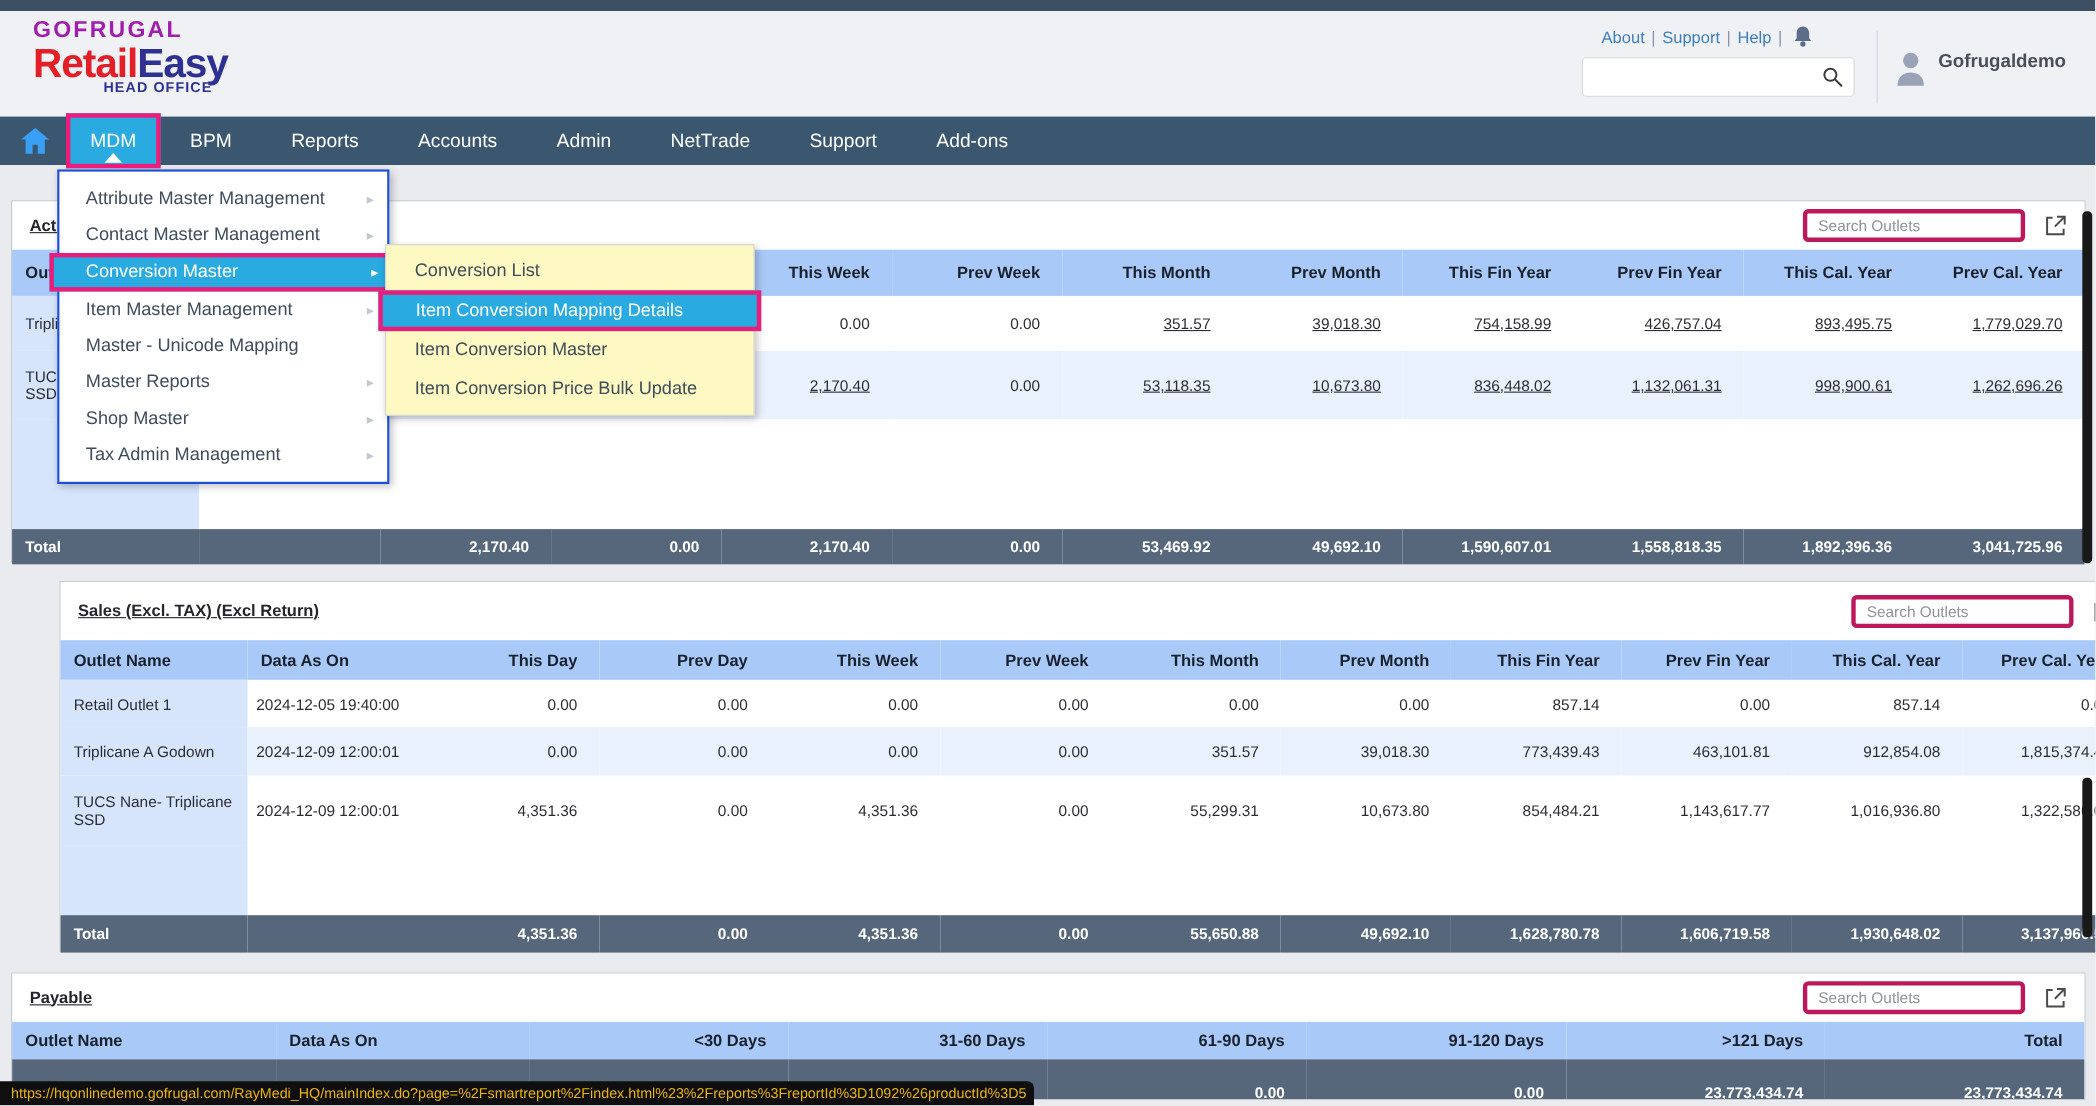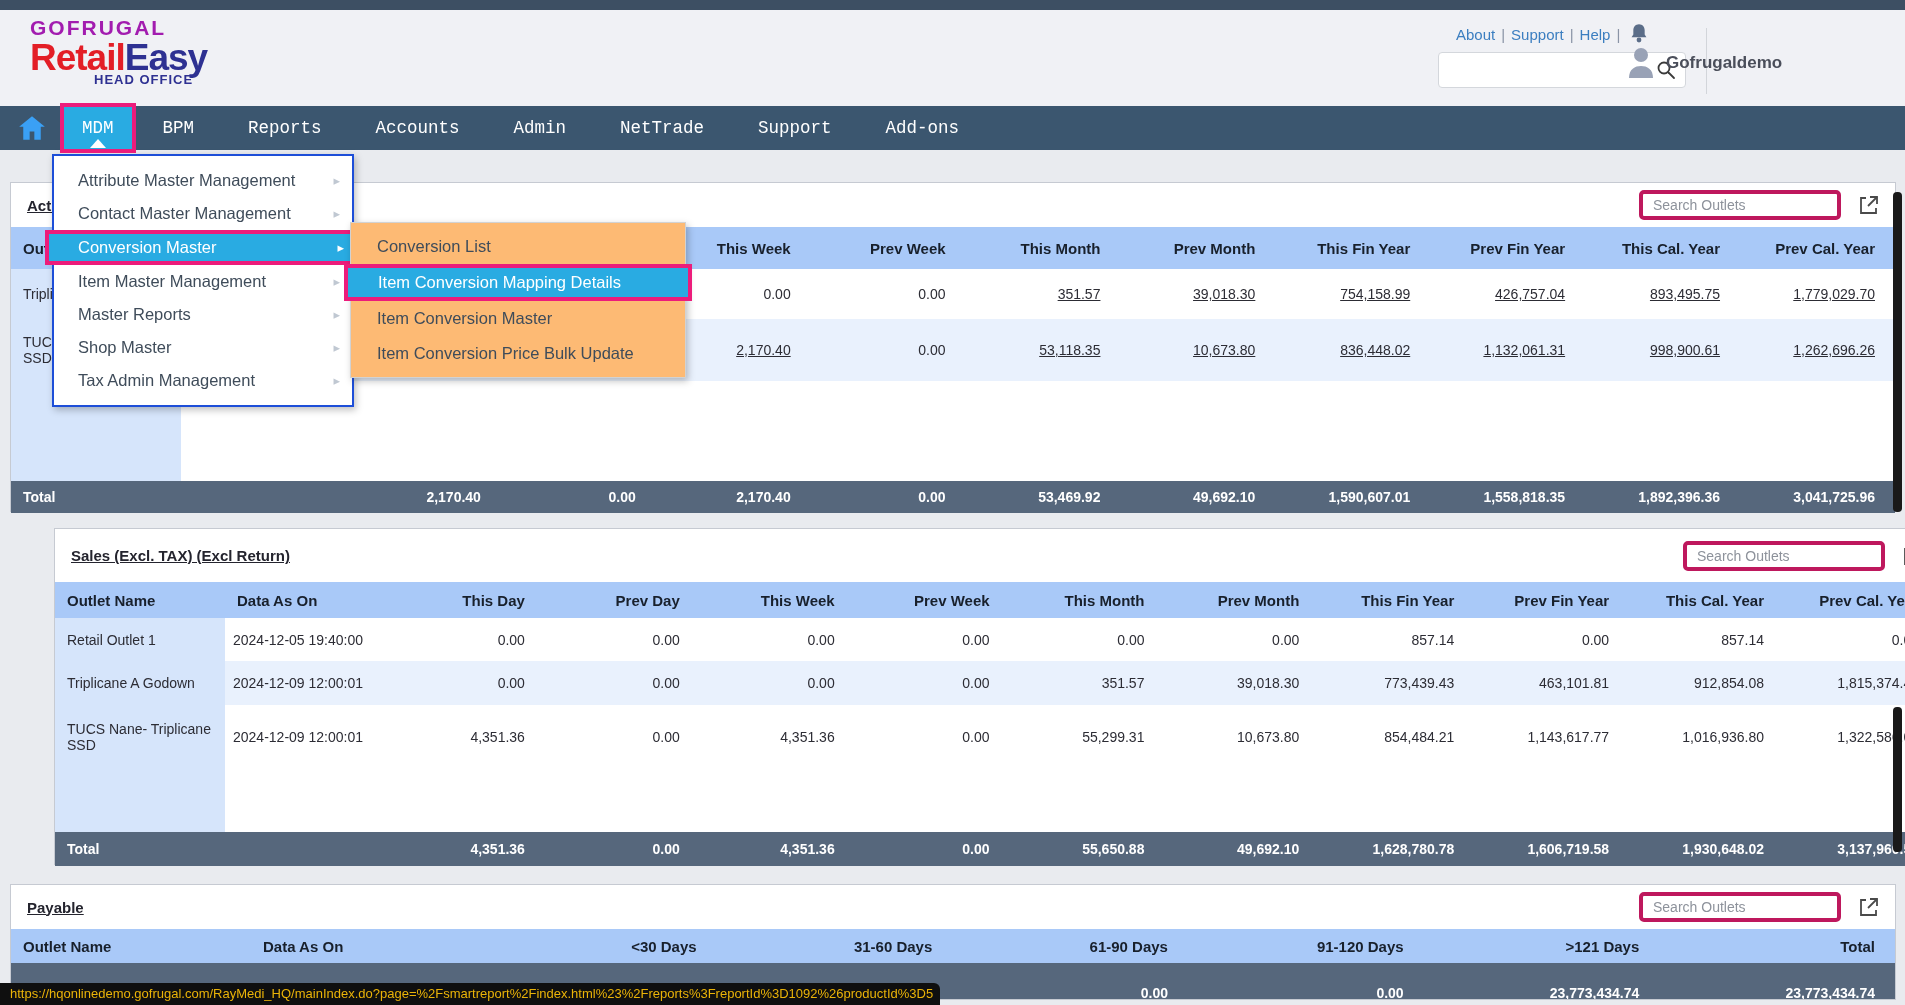--- a/index.html
+++ b/index.html
@@ -22,21 +22,21 @@
   .chev{width:14px;height:14px;cursor:pointer;}
   .links{position:absolute;left:1450px;top:16px;font-size:15px;color:#8a94a6;}
   .links a{color:#3b7ec0;text-decoration:none;margin:0 6px;}
   .bell{position:absolute;left:1628px;top:12px;width:22px;height:24px;}
   .searchbox{position:absolute;left:1438px;top:42px;width:246px;height:34px;background:#fff;
              border:1px solid #d4d7dc;border-radius:4px;}
   .searchbox input{position:absolute;left:8px;top:3px;width:200px;height:26px;border:none;outline:none;
                    font-size:15px;font-family:"Liberation Sans",sans-serif;background:transparent;color:#333;}
   .mag{position:absolute;right:8px;top:6px;width:22px;height:22px;}
   .vdiv{position:absolute;left:1706px;top:18px;width:1px;height:66px;background:#d2d5da;}
-  .userblk{position:absolute;left:1626px;top:36px;display:flex;align-items:center;cursor:pointer;}
+  .userblk{position:absolute;left:1722px;top:36px;display:flex;cursor:pointer;}
   .usericon{width:30px;height:34px;margin-right:10px;}
   .username{font-size:17px;font-weight:bold;color:#4a4e5a;}
 
   
   .nav{position:absolute;left:0;top:106px;width:1905px;height:44px;background:#3b566f;
        display:flex;align-items:center;}
   .homebtn{width:28px;height:26px;margin:0 14px 0 18px;cursor:pointer;flex:0 0 auto;}
   .nav-item{color:#fff;font-size:17.5px;padding:0 27px;line-height:44px;cursor:pointer;white-space:nowrap;}
   .nav-item.active{position:relative;background:#29abe2;border:4px solid #ec1c7b;line-height:42px;
         height:42px;margin-top:0;padding:0 18px;z-index:55;}
@@ -45,21 +45,21 @@
 
   
   .menu{position:absolute;left:52px;top:154px;width:298px;background:#fff;border:2px solid #1d4ed8;
         box-shadow:2px 3px 7px rgba(0,0,0,.25);padding:8px 0;z-index:50;}
   .menu-item{display:flex;align-items:center;justify-content:space-between;font-size:16.5px;
              color:#3f4c5a;padding:7px 12px 7px 24px;cursor:pointer;}
   .menu-item .arrow{color:#c0c8d2;font-size:13px;}
   .menu-item.active{background:#29abe2;color:#fff;border:4px solid #ec1c7b;
                     margin:0 -6px 0 -9px;padding:4px 10px 4px 29px;}
   .menu-item.active .arrow{color:#fff;}
-  .submenu{position:absolute;left:350px;top:222px;width:334px;background:#fdba74;border:1px solid #d2d2d2;
+  .submenu{position:absolute;left:350px;top:222px;width:334px;background:#fef9c3;border:1px solid #d2d2d2;
            box-shadow:2px 3px 7px rgba(0,0,0,.25);padding:6px 0;z-index:50;}
   .submenu .menu-item{padding:8px 12px 8px 26px;}
   .submenu .menu-item.active{margin:0 -7px;padding:5px 10px 5px 30px;}
 
   
   .card{position:absolute;left:10px;width:1886px;background:#fff;border:1px solid #c6cad2;
         box-sizing:border-box;}
   .card.c0{top:182px;height:330px;}
   .card.c1{top:528px;height:337px;margin-left:44px;}
   .card.c2{top:884px;height:116px;overflow:hidden;}
@@ -138,21 +138,21 @@
         <path d="M3 32 C3 23 9 20 15 20 C21 20 27 23 27 32 Z" fill="#99a2b6"></path>
       </svg>
       <span class="username">Gofrugaldemo</span>
     </div>
   </div>
 
   <div class="nav">
     <svg class="homebtn" viewBox="0 0 24 22">
       <path d="M12 1 L23 10 H19.5 V21 H14 V14 H10 V21 H4.5 V10 H1 Z" fill="#3aa0f5"></path>
     </svg>
-    <div id="nav-items" style="display:flex;align-items:center;height:55px;font-family:Liberation Mono, monospace;">
+    <div id="nav-items" style="display:flex;align-items:center;height:55px;">
         <div class="nav-item active">MDM<div class="caret"></div></div>
         <div class="nav-item">BPM</div>
         <div class="nav-item">Reports</div>
         <div class="nav-item">Accounts</div>
         <div class="nav-item">Admin</div>
         <div class="nav-item">NetTrade</div>
         <div class="nav-item">Support</div>
         <div class="nav-item">Add-ons</div>
       </div>
   </div>
@@ -414,20 +414,23 @@
       </div>
       <div class="menu-item active">
         <span class="lbl">Conversion Master</span>
         <span class="arrow">▸</span>
       </div>
       <div class="menu-item">
         <span class="lbl">Item Master Management</span>
         <span class="arrow">▸</span>
       </div>
       <div class="menu-item">
+        <span class="lbl">Master - Unicode Mapping</span>
+      </div>
+      <div class="menu-item">
         <span class="lbl">Master Reports</span>
         <span class="arrow">▸</span>
       </div>
       <div class="menu-item">
         <span class="lbl">Shop Master</span>
         <span class="arrow">▸</span>
       </div>
       <div class="menu-item">
         <span class="lbl">Tax Admin Management</span>
         <span class="arrow">▸</span>

